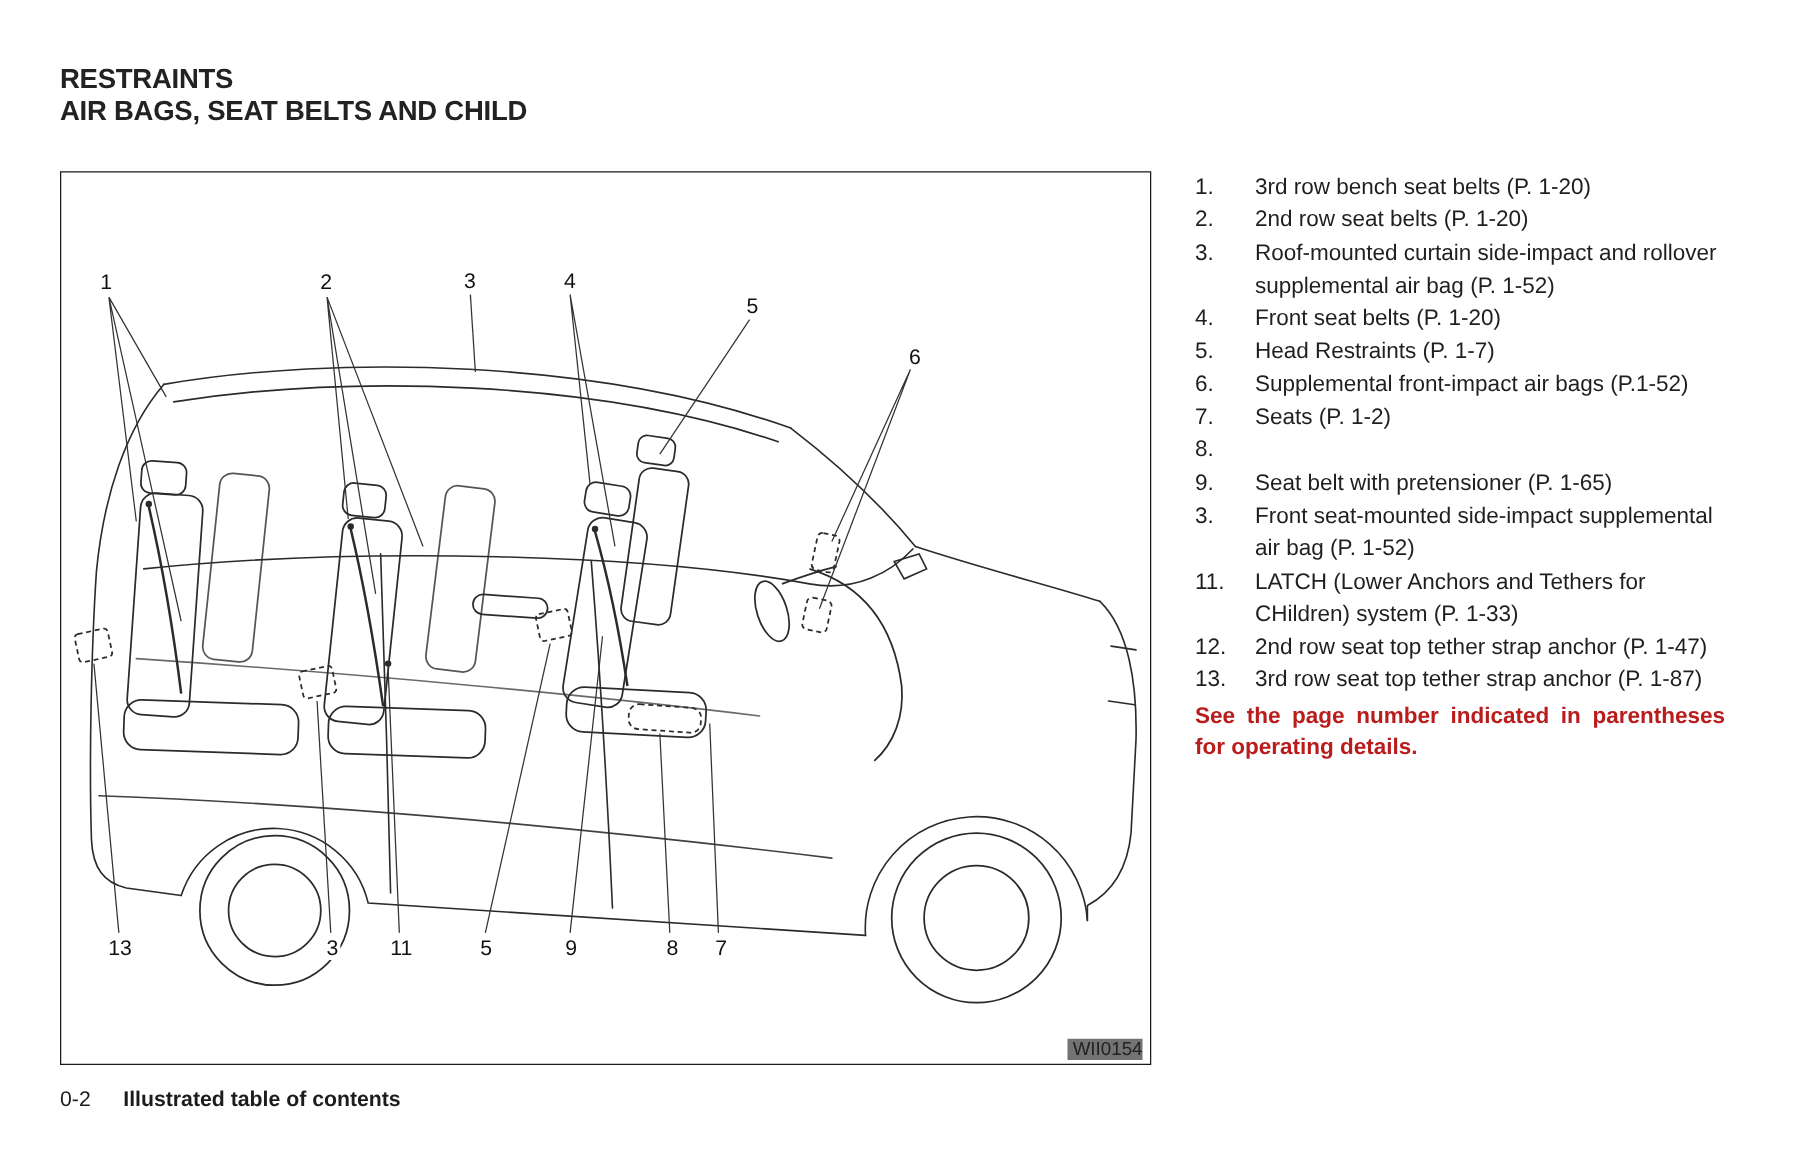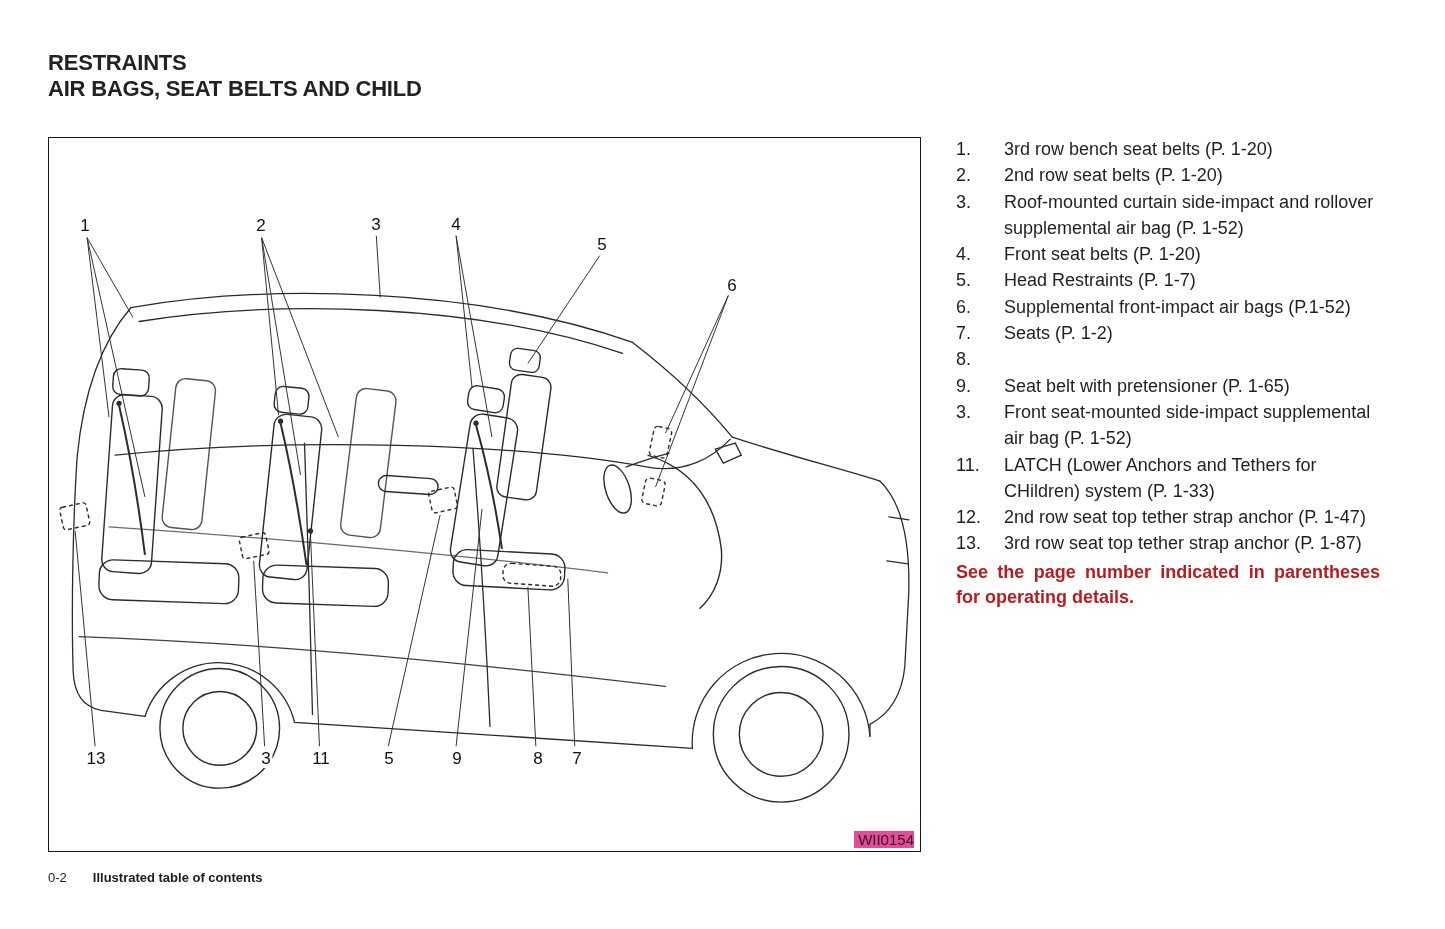--- a/index.html
+++ b/index.html
@@ -15,34 +15,34 @@
   .figure{
     position:absolute;left:48px;top:137px;width:873px;height:715px;
     border:1.5px solid #1a1a1a;box-sizing:border-box;background:#fff;
   }
   .figure svg{position:absolute;left:0;top:0;width:100%;height:100%;}
   .callout{
     position:absolute;transform:translate(-50%,-50%);
     font-size:17px;color:#111;background:#fff;padding:0 2px;line-height:18px;
   }
   .figure-code{
-    position:absolute;right:6px;bottom:3px;font-size:15px;color:#222;background:#ec4899;padding-left:4px;
+    position:absolute;right:6px;bottom:3px;font-size:15px;color:#222;background:#737373;padding-left:4px;
   }
   .legend{
     position:absolute;left:956px;top:136px;width:424px;
     font-size:18px;line-height:26.3px;color:#1f1f1f;
   }
   .legend .li{display:grid;grid-template-columns:48px 1fr;}
   .legend .num{text-align:left;}
   .legend .note{
     margin-top:3px;font-weight:bold;text-align:justify;line-height:25px;color:#b91c1c;
   }
   .footer{
     position:absolute;left:48px;top:870px;display:flex;gap:26px;align-items:baseline;
-    font-size:13px;color:#1c1c1c;justify-content:center;
+    font-size:17px;color:#1c1c1c;justify-content:center;
   }
   .footer .section{font-weight:bold;}
 </style>
 </head>
 <body>
 
 <div class="page-title">
   <div>RESTRAINTS</div>
   <div>AIR BAGS, SEAT BELTS AND CHILD</div>
 </div>

